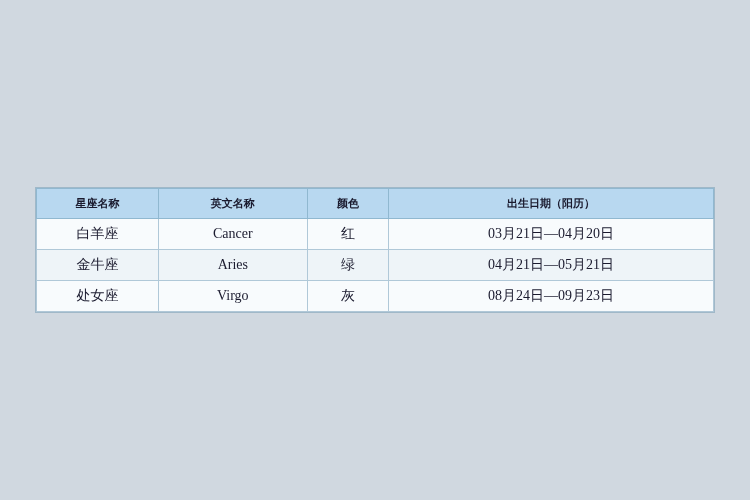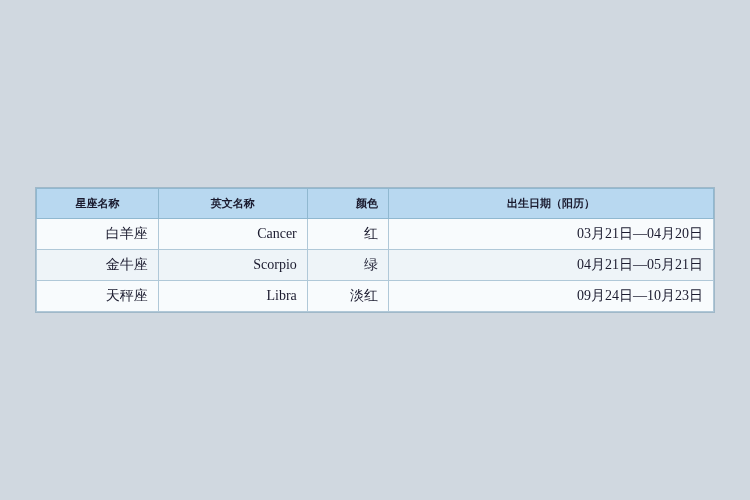--- a/index.html
+++ b/index.html
@@ -26,32 +26,32 @@
       border: 1px solid #90b8d0;
       padding: 7px 10px;
       text-align: center;
       font-size: 11px;
       font-weight: bold;
       color: #1a1a2e;
     }
     tbody tr td {
       border: 1px solid #b0c8d8;
       padding: 6px 10px;
-      text-align: right;
+      text-align: center;
       font-size: 14px;
       color: #1a1a2e;
       background-color: #f8fbfd;
       font-family: Liberation Serif, serif;
     }
     tbody tr:nth-child(even) td {
       background-color: #eef4f8;
     }
     .col-chinese { width: 18%; }
     .col-english { width: 22%; }
-    .col-color   { width: 12%; text-align: right; }
+    .col-color   { width: 12%; }
     .col-date    { width: 48%; font-family: Liberation Mono, monospace; }
   </style>
 </head>
 <body>
 
 <div class="table-container">
   <table>
     <thead>
       <tr>
         <th class="col-chinese">星座名称</th>
@@ -62,25 +62,25 @@
     </thead>
     <tbody id="table-body">
     <tr>
           <td>白羊座</td>
           <td>Cancer</td>
           <td>红</td>
           <td>03月21日—04月20日</td>
         </tr>
         <tr>
           <td>金牛座</td>
-          <td>Scorpio</td>
+          <td>Aries</td>
           <td>绿</td>
           <td>04月21日—05月21日</td>
         </tr>
         <tr>
-          <td>天秤座</td>
-          <td>Libra</td>
-          <td>淡红</td>
-          <td>09月24日—10月23日</td>
+          <td>处女座</td>
+          <td>Virgo</td>
+          <td>灰</td>
+          <td>08月24日—09月23日</td>
         </tr>
       </tbody>
   </table>
 </div>
 
 </body></html>

